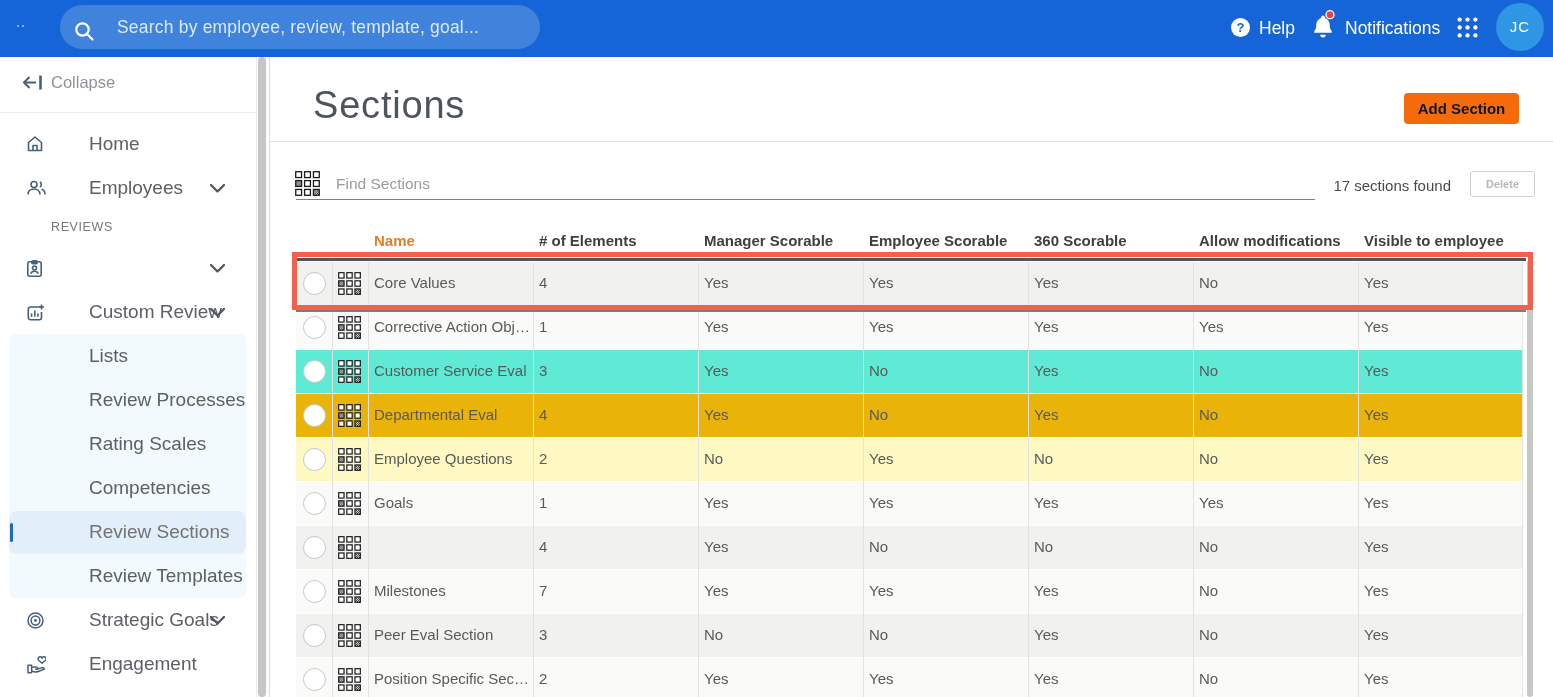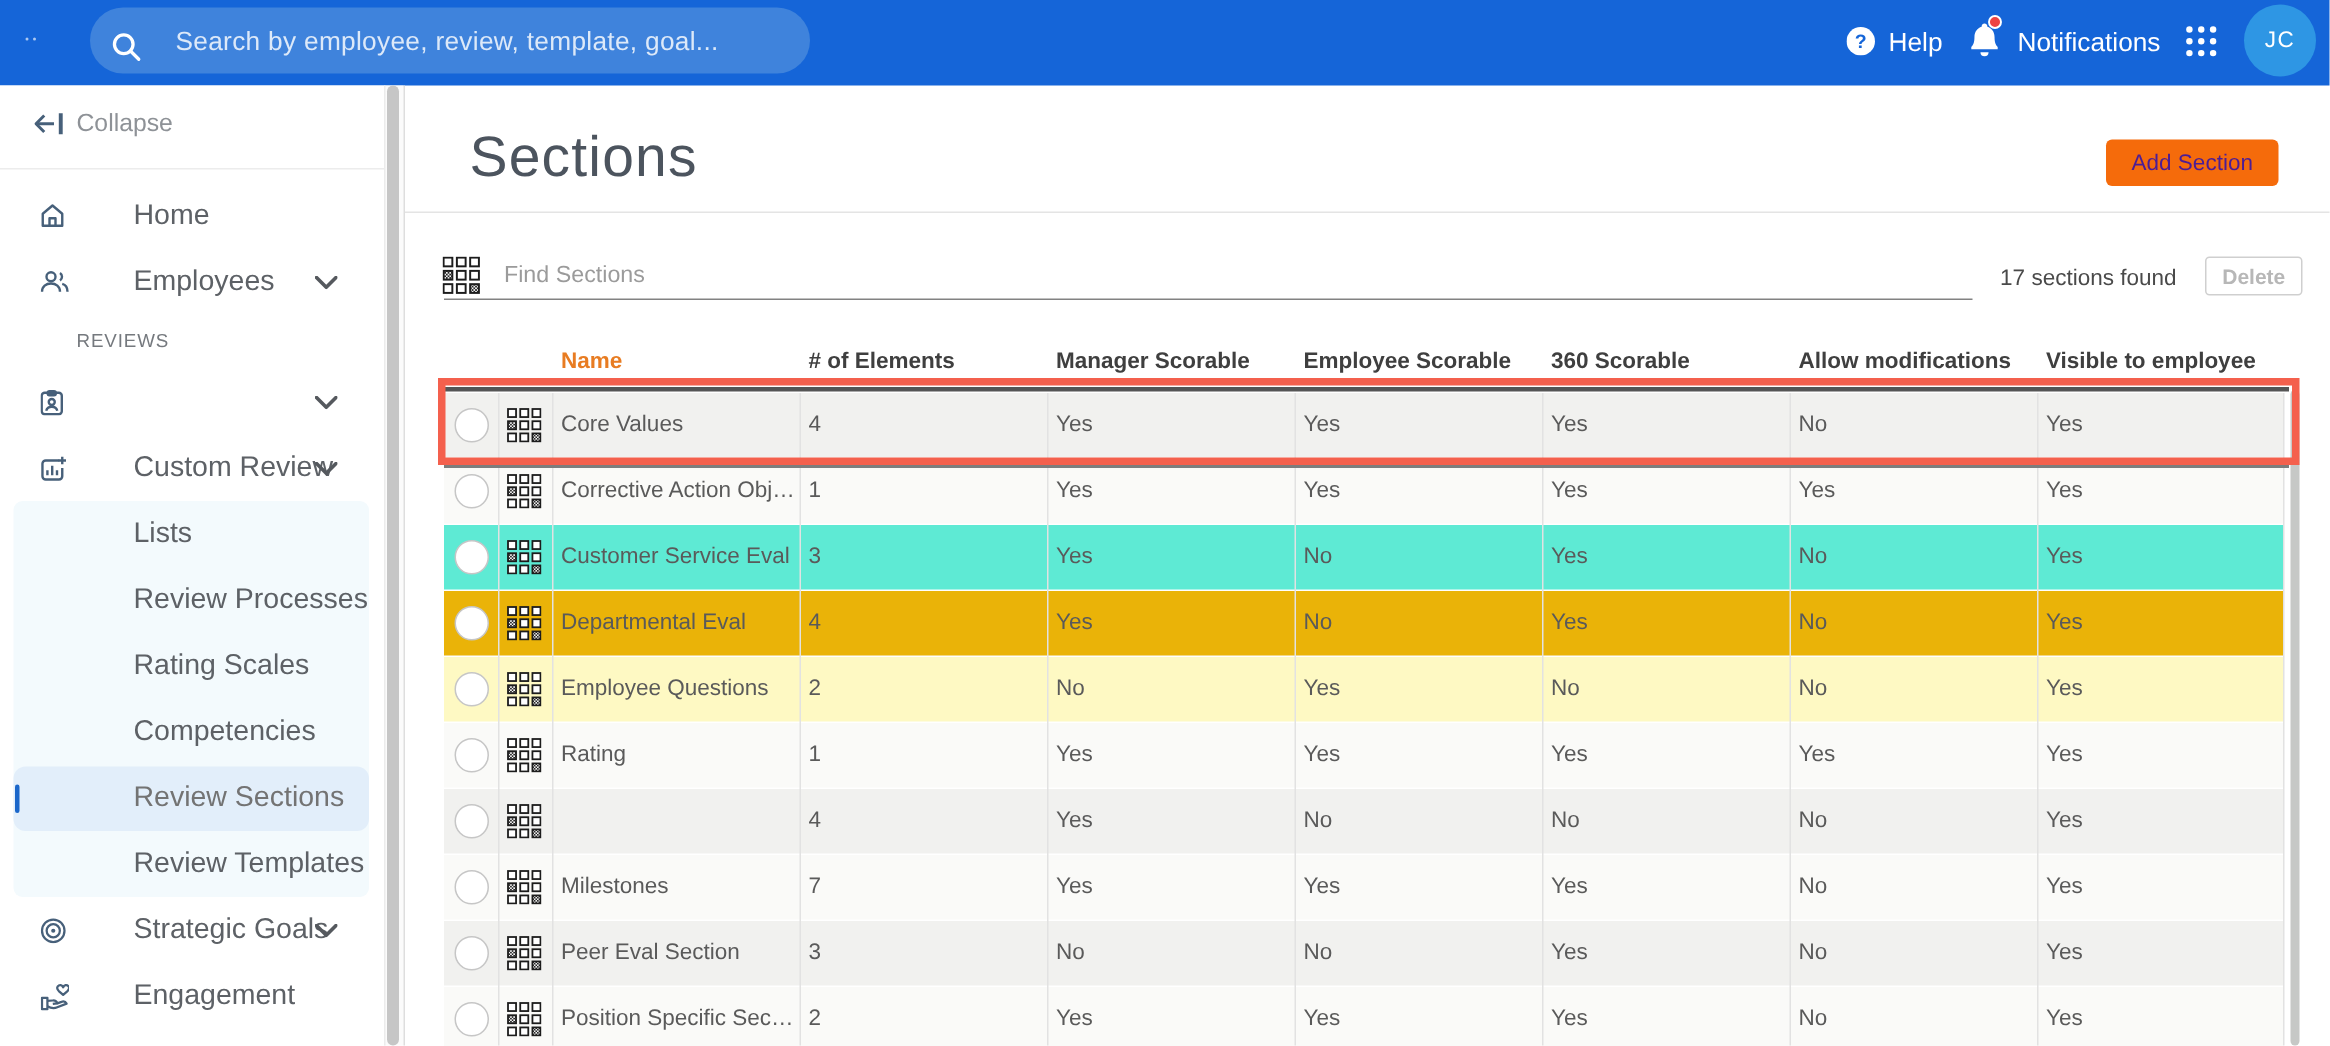--- a/index.html
+++ b/index.html
@@ -18,26 +18,26 @@
   
   #sidebar { position:absolute; left:0; top:57px; width:256px; height:640px; background:#fff; }
   .sb-item { position:absolute; left:0; width:246px; height:44px; }
   .sb-item .txt { position:absolute; left:54px; top:0; height:44px; line-height:44px; font-size:19px; color:#5d6166;margin-left:35px; }
   .sb-item .ic { position:absolute; left:27px; top:14px; }
   .chev { position:absolute; left:210px; top:18px; }
   #sb-scrolltrack { position:absolute; left:256px; top:57px; width:13px; height:640px; background:#fbfbfb; border-left:1px solid #ececec; }
   #sb-thumb { position:absolute; left:258px; top:57px; width:8px; height:640px; background:#c6c6c6; border-radius:4px; }
   #sb-border { position:absolute; left:269px; top:57px; width:1px; height:640px; background:#dedede; }
   #title { position:absolute; left:313px; top:84px; font-size:38px; color:#4c545e; letter-spacing:0.8px; }
-  #addbtn { position:absolute; left:1404px; top:93px; width:115px; height:31px; border-radius:4px; background:#f56b0b; color:#4c1d95; font-size:15px; font-weight:normal; text-align:center; line-height:31px; }
+  #addbtn { position:absolute; left:1404px; top:93px; width:115px; height:31px; border-radius:4px; background:#f56b0b; color:#0f172a; font-size:15px; font-weight:bold; text-align:center; line-height:31px; }
   #hr1 { position:absolute; left:270px; top:141px; width:1283px; height:1px; background:#e4e4e4; }
   #findph { position:absolute; left:336px; top:175px; font-size:15.5px; color:#9b9b9b; }
   #findline { position:absolute; left:296px; top:198.5px; width:1019px; height:1.5px; background:#828282; }
   #found { position:absolute; left:1280px; top:177px; width:171px; text-align:right; font-size:15px; color:#4a4a4a; }
-  #delbtn { position:absolute; left:1470px; top:171px; width:65px; height:26px; border:1px solid #cfcfcf; border-radius:3px; color:#b7b7b7; font-size:14px; font-weight:bold; text-align:center; line-height:24px; }
+  #delbtn { position:absolute; left:1470px; top:171px; width:65px; height:26px; border:1px solid #cfcfcf; border-radius:3px; color:#b7b7b7; font-size:11px; font-weight:bold; text-align:center; line-height:24px; }
 
   
   .th { position:absolute; top:232px; font-size:15px; font-weight:bold; color:#3f3f3f; }
   #hdrline { position:absolute; left:296px; top:257.5px; width:1230px; height:3px; background:#555555; }
   .row { position:absolute; left:296px; width:1226px; height:42.5px; }
   .row .cell { position:absolute; top:0; height:42.5px; line-height:42.5px; font-size:15px; color:#5a5a5a; white-space:nowrap; }
   .vline { position:absolute; width:1px; background:#e2e2e2; top:262px; height:435px; }
   .radio { position:absolute; left:7px; top:10px; width:23px; height:23px; border-radius:50%; border:1px solid #c6c6c6; background:#fff; }
   .gicon { position:absolute; left:42px; top:10px; }
   #redbox { position:absolute; left:292px; top:252px; width:1241px; height:57.5px; border:5.5px solid #f4604d; }
@@ -300,21 +300,21 @@
         <div class="cell" style="left:573px">Yes</div>
         <div class="cell" style="left:738px">No</div>
         <div class="cell" style="left:903px">No</div>
         <div class="cell" style="left:1068px">Yes</div>
       </div>
   <div class="row" style="top:482px;background:#fafaf8">
         <div class="radio"></div>
         <svg class="gicon" width="23" height="23" viewBox="0 0 24 24">
           <use href="#gridicon"></use>
         </svg>
-        <div class="cell" style="left:78px">Rating</div>
+        <div class="cell" style="left:78px">Goals</div>
         <div class="cell" style="left:243px">1</div>
         <div class="cell" style="left:408px">Yes</div>
         <div class="cell" style="left:573px">Yes</div>
         <div class="cell" style="left:738px">Yes</div>
         <div class="cell" style="left:903px">Yes</div>
         <div class="cell" style="left:1068px">Yes</div>
       </div>
   <div class="row" style="top:526px;background:#f1f1ef">
         <div class="radio"></div>
         <svg class="gicon" width="23" height="23" viewBox="0 0 24 24">

